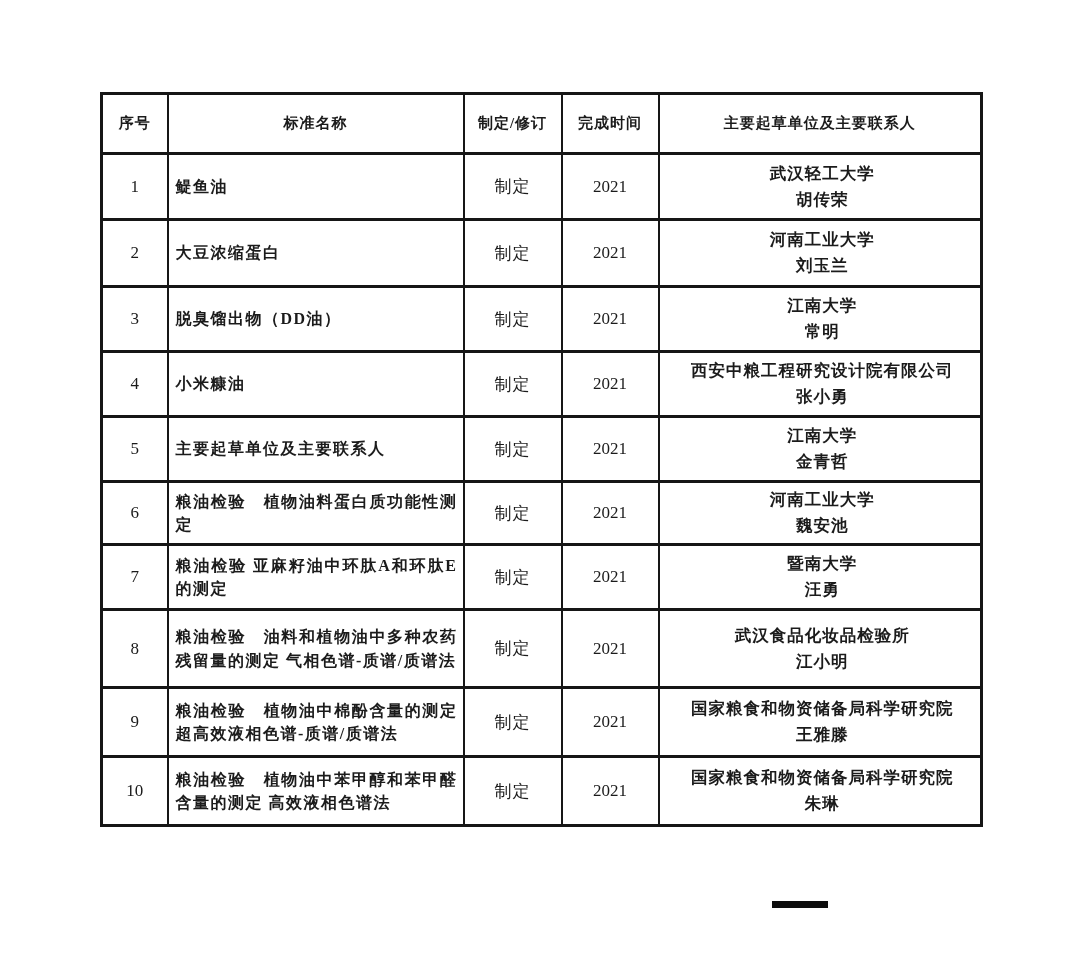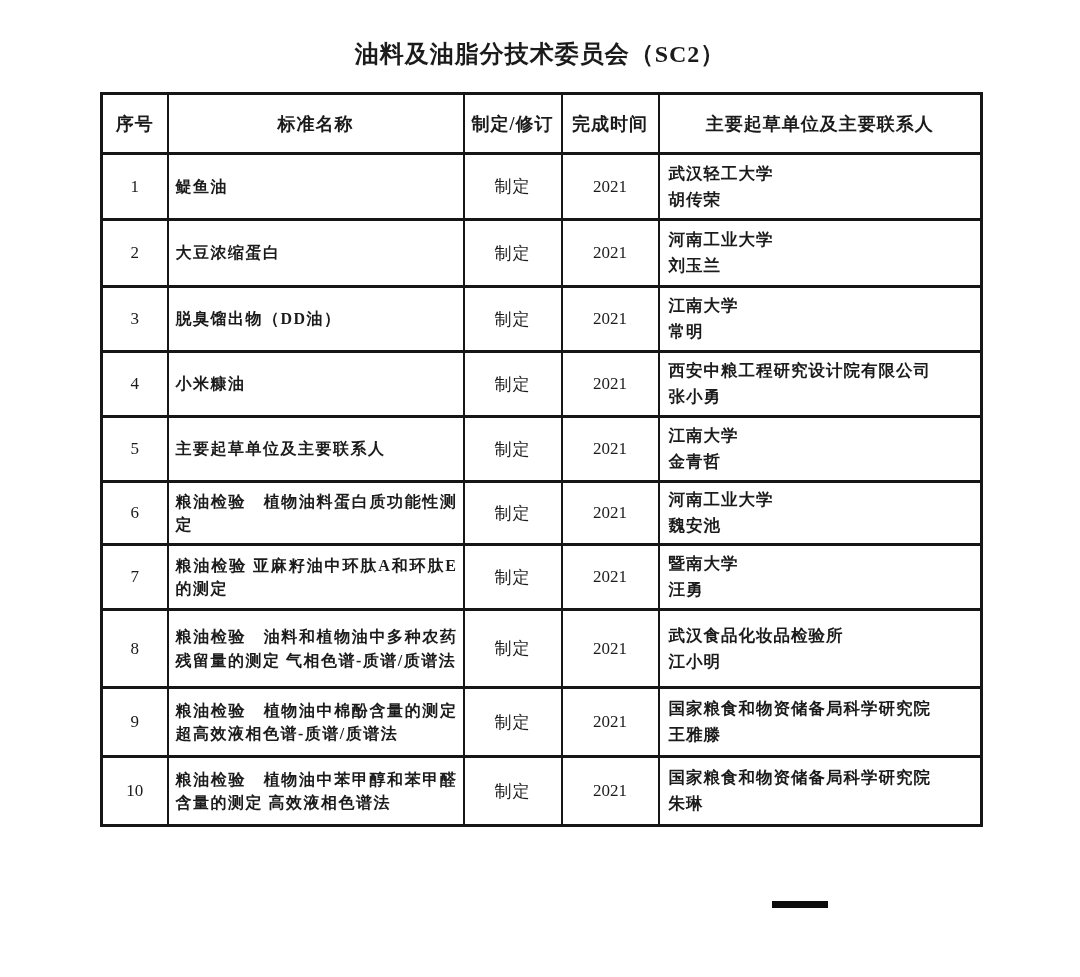--- a/index.html
+++ b/index.html
@@ -43,21 +43,21 @@
     border: 2px solid #161616;
     overflow: hidden;
     vertical-align: middle;
   }
   .standards-table tr {
     border-top: 3px solid #161616;
     border-bottom: 3px solid #161616;
   }
   .standards-table thead tr { height: 60px; }
   .standards-table th {
-    font-size: 18px;
+    font-size: 15px;
     font-weight: bold;
     text-align: center;
     letter-spacing: 1px;
   }
   .cell-no, .cell-type, .cell-year {
     text-align: center;
     font-size: 17px;
   }
   .cell-no, .cell-year { font-weight: normal; }
   .cell-type { font-weight: normal; letter-spacing: 1px; }
@@ -66,21 +66,21 @@
     font-weight: bold;
     text-align: justify;
     text-align-last: left;
     padding: 3px 5px 3px 7px;
     letter-spacing: 1.5px;
     line-height: 1.45;
   }
   .cell-org {
     font-size: 16.5px;
     font-weight: bold;
-    text-align: left;
+    text-align: center;
     padding: 4px 4px 4px 9px;
     letter-spacing: 1px;
     line-height: 1.55;
   }
   
   tbody tr:nth-child(1)  { height: 66px; }
   tbody tr:nth-child(2)  { height: 67px; }
   tbody tr:nth-child(3)  { height: 65px; }
   tbody tr:nth-child(4)  { height: 65px; }
   tbody tr:nth-child(5)  { height: 65px; }
@@ -97,21 +97,20 @@
     width: 56px;
     height: 7px;
     background: #0d0d0d;
   }
 </style>
 </head>
 <body>
 
 <div class="page">
 
-  <h1 class="title">油料及油脂分技术委员会（SC2）</h1>
 
   <table class="standards-table">
     <colgroup>
       <col style="width:66px">
       <col style="width:296px">
       <col style="width:98px">
       <col style="width:97px">
       <col style="width:323px">
     </colgroup>
     <thead>

